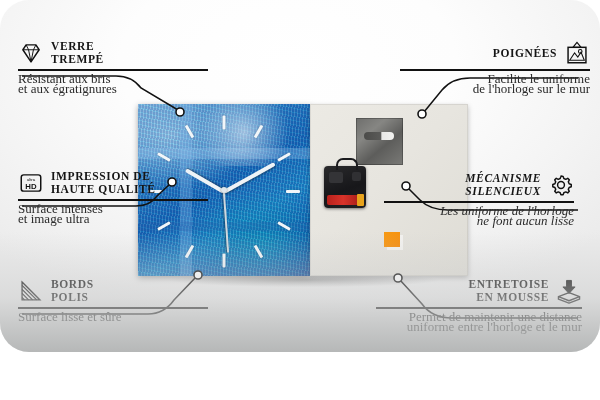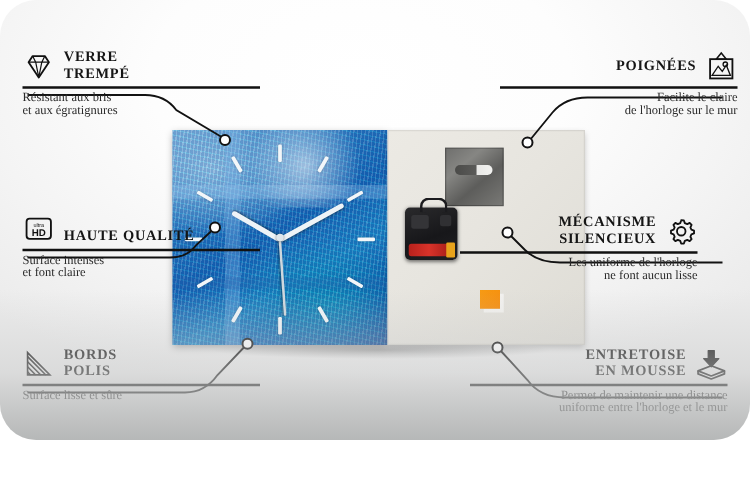--- a/index.html
+++ b/index.html
@@ -63,21 +63,21 @@
 
   
   .callout{position:absolute;width:190px;}
   .callout .head{display:flex;align-items:center;gap:7px;}
   .callout.left .head{justify-content:flex-start;}
   .callout.right .head{justify-content:flex-end;}
   .ico{width:26px;height:26px;flex:0 0 26px;display:block;}
   .title{font-weight:bold;font-size:11.5px;letter-spacing:.6px;color:#151515;line-height:13px;text-transform:uppercase;}
   .callout.right .title{text-align:right;}
   .rule{height:1.6px;background:#111;margin:3px 0 3px 0;}
-  .sub{font-size:10px;line-height:10.4px;color:#2a2a2a;}
+  .sub{font-size:13px;line-height:10.4px;color:#2a2a2a;}
   .callout.right .sub{text-align:right;}
 
   .leader{position:absolute;left:0;top:0;width:600px;height:400px;overflow:visible;pointer-events:none;}
   .leader path{fill:none;stroke:#121212;stroke-width:1.5;}
   .leader circle{fill:#ffffff;stroke:#121212;stroke-width:1.6;}
 </style>
 </head>
 <body>
 
 <div id="stage">
@@ -158,24 +158,24 @@
     <div class="sub"><span>Résistant aux bris</span><br><span>et aux égratignures</span></div>
   </div>
 
   <div class="callout left" style="left:18px;top:170px;">
     <div class="head">
       <svg class="ico" viewBox="0 0 32 32">
         <rect x="4" y="6" width="24" height="20" rx="3" fill="none" stroke="#111" stroke-width="1.8"></rect>
         <text x="16" y="14" font-size="5.4" text-anchor="middle" fill="#111" font-family="Liberation Sans, sans-serif">ultra</text>
         <text x="16" y="23" font-size="9.6" text-anchor="middle" fill="#111" font-weight="bold" font-family="Liberation Sans, sans-serif">HD</text>
       </svg>
-      <div class="title"><br><span>HAUTE QUALITÉ</span></div>
-    </div>
-    <div class="rule"></div>
-    <div class="sub"><span>Surface intenses</span><br><span>et font claire</span></div>
+      <div class="title"><span>IMPRESSION DE</span><br><span>HAUTE QUALITÉ</span></div>
+    </div>
+    <div class="rule"></div>
+    <div class="sub"><span>Surface intenses</span><br><span>et image ultra</span></div>
   </div>
 
   <div class="callout left" style="left:18px;top:278px;">
     <div class="head">
       <svg class="ico" viewBox="0 0 32 32">
         <path d="M5 5 L27 27 H5 Z" fill="none" stroke="#111" stroke-width="1.6"></path>
         <path d="M5 9 L23 27 M5 14 L18 27 M5 19 L13 27 M5 24 L8 27" stroke="#111" stroke-width="1.5"></path>
       </svg>
       <div class="title"><span>BORDS</span><br><span>POLIS</span></div>
     </div>
@@ -187,24 +187,24 @@
     <div class="head">
       <div class="title"><span>POIGNÉES</span><br></div>
       <svg class="ico" viewBox="0 0 32 32">
         <path d="M16 3 L11 9 H21 Z" fill="none" stroke="#111" stroke-width="1.5"></path>
         <rect x="5" y="9" width="22" height="19" fill="none" stroke="#111" stroke-width="1.8"></rect>
         <path d="M7 25 L13 16 L17 21 L21 15 L25 25 Z" fill="none" stroke="#111" stroke-width="1.3"></path>
         <circle cx="20" cy="14" r="2.2" fill="none" stroke="#111" stroke-width="1.3"></circle>
       </svg>
     </div>
     <div class="rule"></div>
-    <div class="sub"><span>Facilite le claire</span><br><span>de l'horloge sur le mur</span></div>
-  </div>
-
-  <div class="callout right" style="left:368px;top:172px;">
+    <div class="sub"><span>Facilite le uniforme</span><br><span>de l'horloge sur le mur</span></div>
+  </div>
+
+  <div class="callout right" style="left:384px;top:172px;font-style:italic;">
     <div class="head">
       <div class="title"><span>MÉCANISME</span><br><span>SILENCIEUX</span></div>
       <svg class="ico" viewBox="0 0 32 32">
         <path d="M16 5 l2.6 .4 .9 2.6 2.4 1 2.4-1.2 1.9 1.9 -1.2 2.4 1 2.4 2.6 .9 0 2.7 -2.6 .9 -1 2.4 1.2 2.4 -1.9 1.9 -2.4-1.2 -2.4 1 -.9 2.6 -2.7 0 -.9-2.6 -2.4-1 -2.4 1.2 -1.9-1.9 1.2-2.4 -1-2.4 -2.6-.9 0-2.7 2.6-.9 1-2.4 -1.2-2.4 1.9-1.9 2.4 1.2 2.4-1 .9-2.6 Z" fill="none" stroke="#111" stroke-width="1.8" stroke-linejoin="round"></path>
         <circle cx="16" cy="16" r="4.2" fill="none" stroke="#111" stroke-width="1.8"></circle>
       </svg>
     </div>
     <div class="rule"></div>
     <div class="sub"><span>Les uniforme de l'horloge</span><br><span>ne font aucun lisse</span></div>
   </div>

